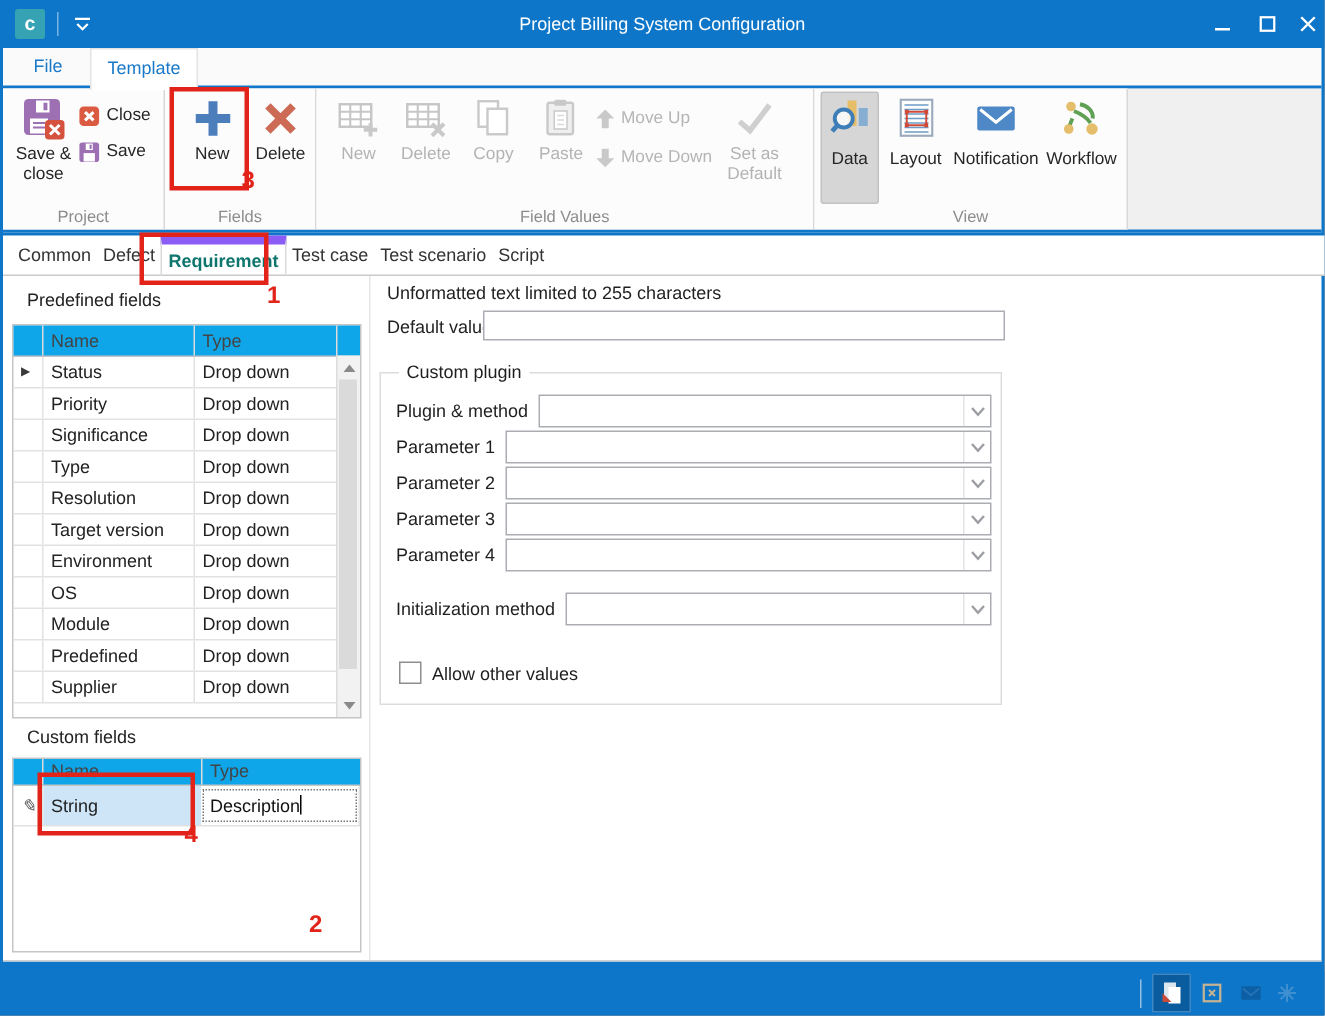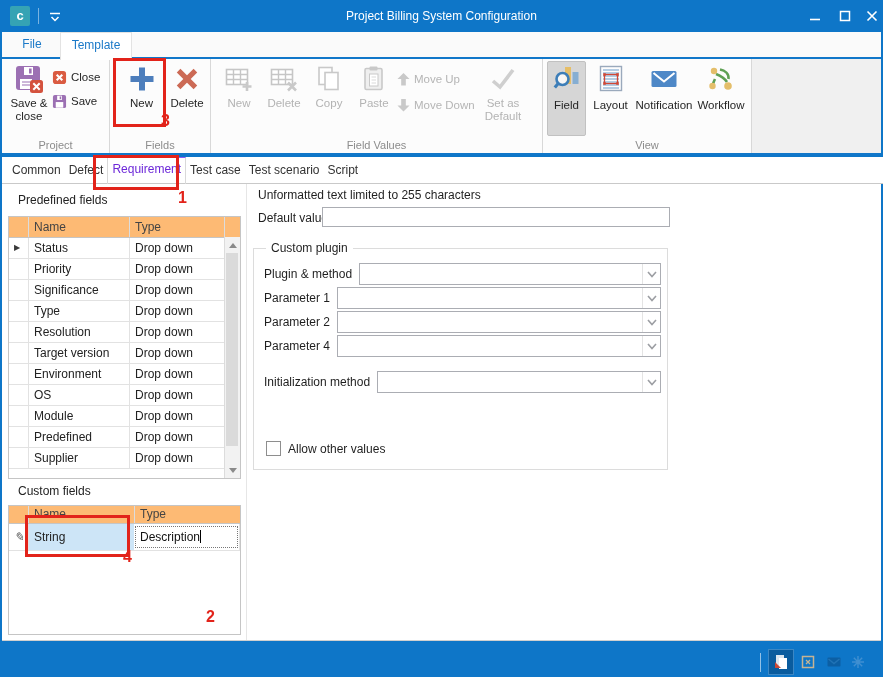--- a/index.html
+++ b/index.html
@@ -38,31 +38,31 @@
   .smallbtn .slbl { font-size:11.5px; color:#262626; margin-left:4px; }
   .smallbtn.disabled .slbl { color:#B5B5B5; }
   .viewbtn { position:absolute; top:2px; height:70px; text-align:center; padding-top:4px; }
   .viewbtn.selected { background:#D6D6D6; border:1px solid #C1C1C1; border-radius:2px; padding-top:3px; }
   .viewbtn .blbl { font-size:11.5px; color:#262626; margin-top:2px; }
 
   
   .doctabs { position:absolute; left:2px; top:157px; width:879px; height:26px; background:#fff;
              border-bottom:1px solid #C9C9C9; display:flex; padding-left:6px; }
   .dtab { height:26px; line-height:26px; padding:0 4px; font-size:12px; color:#333; white-space:nowrap; }
-  .dtab.selected { color:#6d28d9; font-weight:normal; border-top:1px solid #8b5cf6; border-left:1px solid #D9D9D9;
+  .dtab.selected { color:#0f766e; font-weight:bold; border-top:6px solid #8b5cf6; border-left:1px solid #D9D9D9;
                    border-right:1px solid #D9D9D9; line-height:23px; }
 
   
   .content { position:absolute; left:2px; top:184px; width:879px; height:456px; background:#fff;
              border-bottom:1px solid #D0D0D0; }
   .vdivider { position:absolute; left:244px; top:0; width:1px; height:456px; background:#E6E6E6; }
   .sectlabel { position:absolute; font-size:12px; color:#222; }
 
   .grid { position:absolute; border:1px solid #C5C5C5; background:#fff; }
-  .ghead { display:flex; border-bottom:1px solid #C5C5C5; background:#fdba74; }
+  .ghead { display:flex; border-bottom:1px solid #C5C5C5; background:#0ea5e9; }
   .ghead .hc { font-size:12px; color:#444; padding-left:5px; border-right:1px solid #DCDCDC; overflow:hidden; white-space:nowrap; }
   .trow { display:flex; border-bottom:1px solid #E2E2E2; height:20px; line-height:20px; }
   .tc { font-size:12px; color:#222; padding-left:5px; border-right:1px solid #E2E2E2; overflow:hidden; white-space:nowrap; }
   .tc-ind { width:14px; padding-left:5px; font-size:8px; color:#3a3a3a; }
 
   .scrollbar { position:absolute; right:0; top:20px; bottom:0; width:15px; background:#F2F2F2; border-left:1px solid #DCDCDC; }
   .sb-arrow { position:absolute; left:0; width:15px; height:16px; display:flex; align-items:center; justify-content:center; }
   .tri-up { width:0; height:0; border-left:4px solid transparent; border-right:4px solid transparent; border-bottom:5px solid #8a8a8a; }
   .tri-down { width:0; height:0; border-left:4px solid transparent; border-right:4px solid transparent; border-top:5px solid #8a8a8a; }
   .sb-thumb { position:absolute; left:1px; top:16px; width:12px; height:193px; background:#DADADA; }
@@ -258,21 +258,21 @@
     </div>
 
     <div class="rgroup g-view">
       <div class="viewbtn selected" style="left:4px; width:37px;">
         <svg width="28" height="28" viewBox="0 0 28 28">
           <rect x="12" y="2" width="6" height="17" fill="#E6BE67"></rect>
           <rect x="19.5" y="7" width="6" height="12" fill="#86AED2"></rect>
           <circle cx="9.5" cy="14" r="6" fill="#FDFDFD" fill-opacity="0.85" stroke="#3D7EB8" stroke-width="2.6"></circle>
           <path d="M5 18.8 L1.8 22.5" stroke="#3D7EB8" stroke-width="3.2"></path>
         </svg>
-        <div class="blbl">Field</div>
+        <div class="blbl">Data</div>
       </div>
       <div class="viewbtn" style="left:45px; width:45px;">
         <svg width="28" height="28" viewBox="0 0 28 28">
           <rect x="3.5" y="1.5" width="21" height="24" fill="#FDFDFD" stroke="#9AA9BC" stroke-width="1.4"></rect>
           <path d="M6 5 h16 M6 8 h16 M6 11 h16 M6 14 h16 M6 17 h16 M6 20 h16 M6 23 h16" stroke="#6E9CC8" stroke-width="1"></path>
           <rect x="7.5" y="9.5" width="13" height="9" fill="none" stroke="#D14836" stroke-width="1.3"></rect>
           <rect x="6.2" y="8.2" width="2.6" height="2.6" fill="#D14836"></rect>
             <rect x="19.2" y="8.2" width="2.6" height="2.6" fill="#D14836"></rect>
           <rect x="6.2" y="17.2" width="2.6" height="2.6" fill="#D14836"></rect>
             <rect x="19.2" y="17.2" width="2.6" height="2.6" fill="#D14836"></rect>
@@ -454,20 +454,31 @@
             <span class="combo">
               <span class="cval"></span>
               <span class="cbtn">
                 <svg width="10" height="7" viewBox="0 0 10 7">
                   <path d="M1 1 L5 5.5 L9 1" fill="none" stroke="#9C9EA3" stroke-width="1.6"></path>
                 </svg>
               </span>
             </span>
           </div>
 
+          <div class="frow">
+            <span class="flabel">Parameter 3</span>
+            <span class="combo">
+              <span class="cval"></span>
+              <span class="cbtn">
+                <svg width="10" height="7" viewBox="0 0 10 7">
+                  <path d="M1 1 L5 5.5 L9 1" fill="none" stroke="#9C9EA3" stroke-width="1.6"></path>
+                </svg>
+              </span>
+            </span>
+          </div>
 
           <div class="frow">
             <span class="flabel">Parameter 4</span>
             <span class="combo">
               <span class="cval"></span>
               <span class="cbtn">
                 <svg width="10" height="7" viewBox="0 0 10 7">
                   <path d="M1 1 L5 5.5 L9 1" fill="none" stroke="#9C9EA3" stroke-width="1.6"></path>
                 </svg>
               </span>

